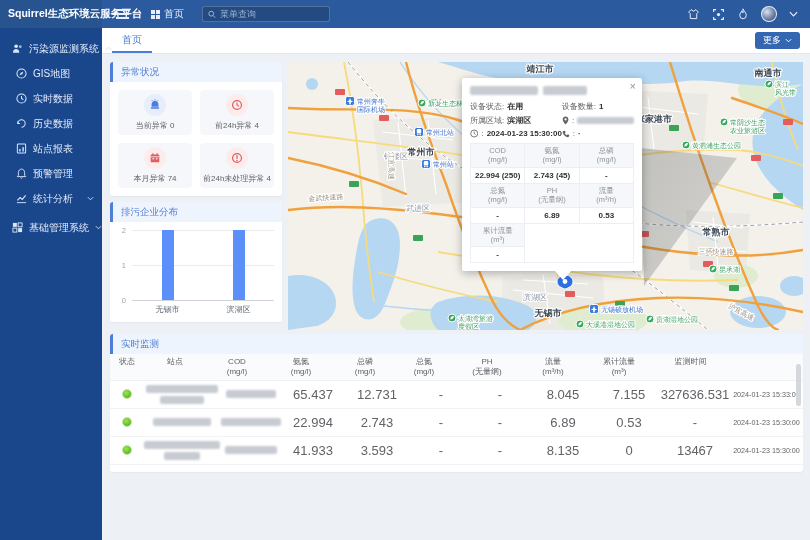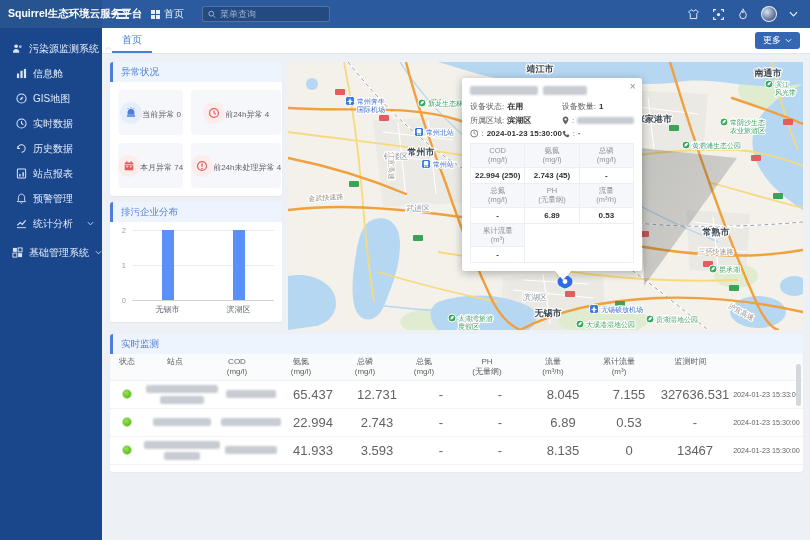--- a/index.html
+++ b/index.html
@@ -38,21 +38,21 @@
     font-size:10px; color:#4a7ed6; border-bottom:2px solid #4a7ed6; cursor:pointer; }
   .more-btn { margin-left:auto; margin-right:10px; background:#3566b1; color:#fff; font-size:9px;
     border:none; border-radius:3px; height:17px; padding:0 8px; display:flex; align-items:center; gap:4px; cursor:pointer; }
 
   
   .panel { position:absolute; background:#fff; border-radius:3px; box-shadow:0 1px 2px rgba(0,0,0,.04); }
   .ptitle { height:20px; line-height:20px; background:#edf4fe; border-left:3px solid #4d7fd9;
     color:#537fd2; font-size:9.5px; padding-left:8px; border-radius:3px 3px 0 0; }
   #panel-abnormal { left:110px; top:62px; width:172px; height:134px; }
   .cards { display:grid; grid-template-columns:1fr 1fr; gap:8px; padding:8px; }
-  .stat-card { background:#f6f7fa; border-radius:4px; height:45px; display:flex; 
+  .stat-card { background:#f6f7fa; border-radius:4px; height:45px; display:flex; flex-direction:column;
     align-items:center; justify-content:center; cursor:pointer; }
   .icircle { width:22px; height:22px; border-radius:50%; display:flex; align-items:center; justify-content:center; }
   .icircle.blue { background:#e6eefc; } .icircle.red { background:#fdecec; }
   .stat-label { font-size:8px; color:#606266; margin-top:4px; white-space:nowrap; }
 
   #panel-chart { left:110px; top:202px; width:172px; height:120px; }
   #chart-body { position:relative; height:100px; }
   .gridline { position:absolute; left:22px; right:8px; height:1px; background:#e9ecf0; }
   .ytick { position:absolute; width:16px; text-align:right; font-size:7.5px; color:#98a2ae; transform:translateY(-50%); }
   .bar { position:absolute; width:12px; background:#5b8ff9; }
@@ -141,28 +141,20 @@
   <div class="side-item">
     <svg width="11" height="11" viewBox="0 0 12 12">
         <circle cx="4.5" cy="3.5" r="2" fill="#dbe6f8"></circle>
         <path d="M1 10.5 C1 8 2.5 6.5 4.5 6.5 C6.5 6.5 8 8 8 10.5 Z" fill="#dbe6f8"></path>
         <circle cx="9" cy="4" r="1.5" fill="#dbe6f8" opacity=".7"></circle>
       </svg>
     <span>污染源监测系统</span>
     <svg class="car" width="7" height="5" viewBox="0 0 8 5">
         <path d="M1 4 L4 1 L7 4" fill="none" stroke="#cdd9ef" stroke-width="1.1"></path>
       </svg>
-  </div>
-  <div class="side-item child">
-    <svg width="11" height="11" viewBox="0 0 12 12">
-        <rect x="1" y="6" width="2.4" height="5" fill="#dbe6f8"></rect>
-        <rect x="4.8" y="3" width="2.4" height="8" fill="#dbe6f8"></rect>
-        <rect x="8.6" y="1" width="2.4" height="10" fill="#dbe6f8"></rect>
-      </svg>
-    <span>信息舱</span>
   </div>
   <div class="side-item child">
     <svg width="11" height="11" viewBox="0 0 12 12">
         <circle cx="6" cy="6" r="5" fill="none" stroke="#dbe6f8" stroke-width="1.1"></circle>
         <path d="M8 4 L6.8 6.8 L4 8 L5.2 5.2 Z" fill="#dbe6f8"></path>
       </svg>
     <span>GIS地图</span>
   </div>
   <div class="side-item child">
     <svg width="11" height="11" viewBox="0 0 12 12">

